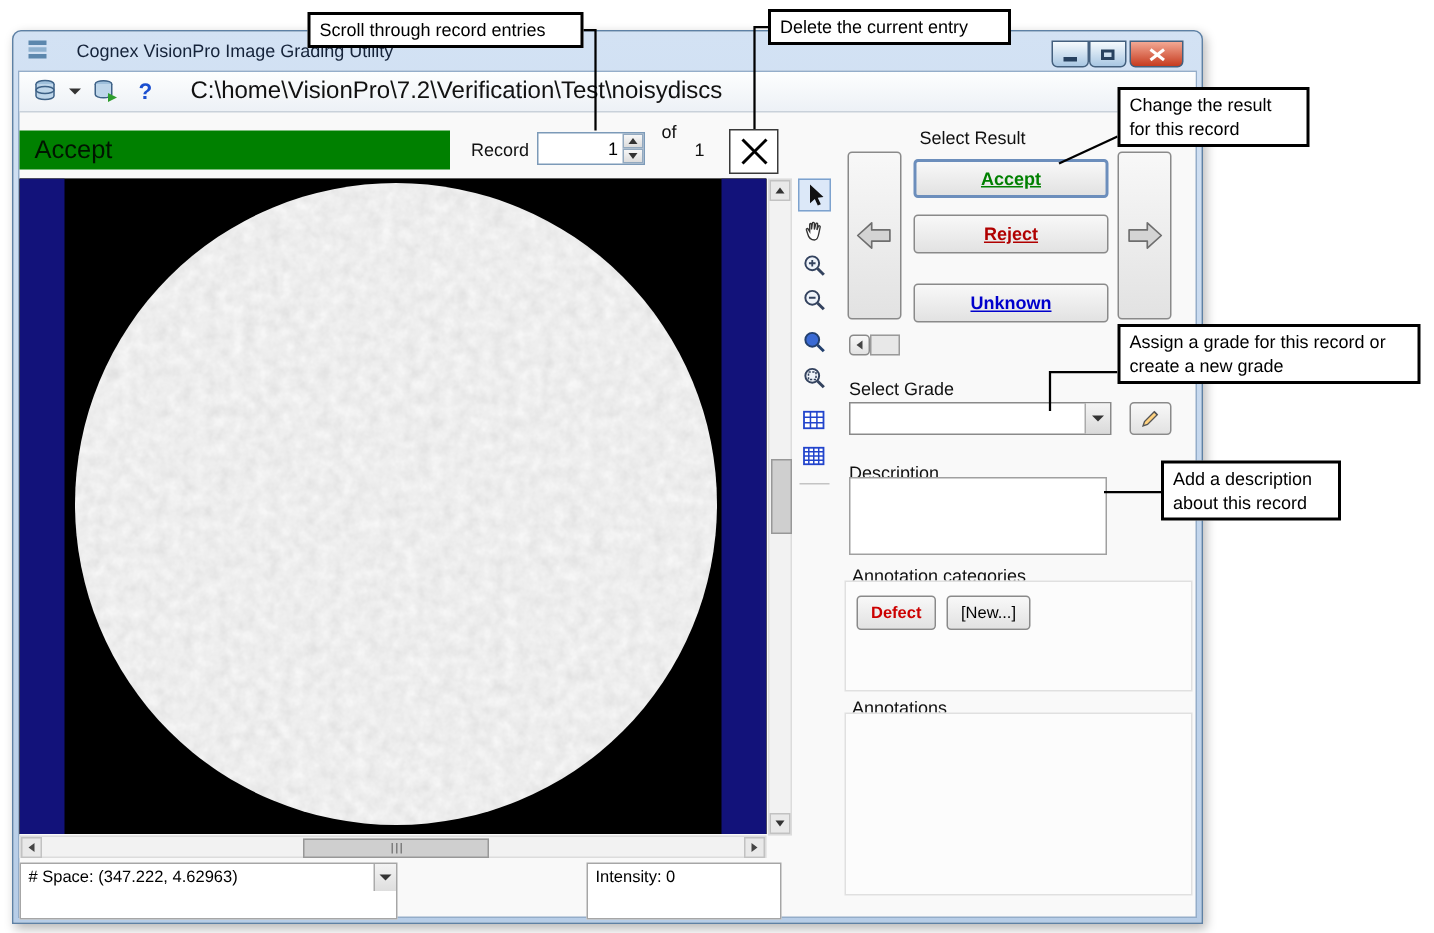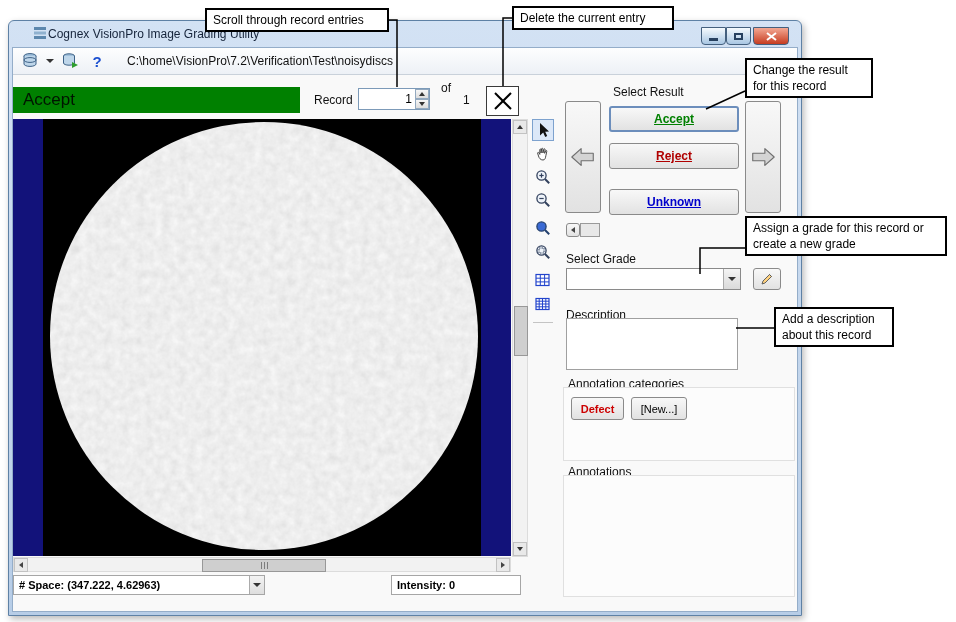--- a/index.html
+++ b/index.html
@@ -6,37 +6,37 @@
   .page{position:relative;width:956px;height:622px;background:#fff;
         font-family:"Liberation Sans",sans-serif;font-size:12px;color:#000;overflow:hidden;}
 
   
   .window{position:absolute;left:8px;top:20px;width:792px;height:594px;
           background:linear-gradient(#d3e2f4,#b7cde7);
           border:1px solid #5e81a5;border-radius:6px 6px 0 0;
           box-shadow:2px 3px 7px rgba(0,0,0,.28);z-index:1;}
   .window-inner{position:absolute;left:3px;right:3px;top:26px;bottom:3px;
           background:#f9f9f9;border:1px solid #94adc9;}
-  .titlebar{position:absolute;left:15px;top:0;width:100%;height:26px;display:flex;align-items:center;
-          padding-left:9px;box-sizing:border-box;gap:1px;}
+  .titlebar{position:absolute;left:0;top:0;width:100%;height:26px;display:flex;align-items:center;
+          padding-left:9px;box-sizing:border-box;gap:19px;}
   .title-text{font-size:12px;color:#15233a;white-space:nowrap;}
   .winbtn{position:absolute;top:6px;height:16px;border:1px solid #44607e;border-radius:0 0 4px 4px;
           display:flex;align-items:center;justify-content:center;background:linear-gradient(#f5fafd,#a9c7e3);}
   .btn-min{left:692px;width:23px;}
   .btn-max{left:717px;width:23px;}
   .btn-close{left:744px;width:34px;background:linear-gradient(#f3a893,#c63c20);}
   .glyph-min{width:9px;height:3px;background:#27415f;margin-top:6px;}
   .glyph-max{width:9px;height:7px;border:2px solid #27415f;box-sizing:border-box;}
 
   
   .toolbar{position:absolute;left:4px;top:27px;width:784px;height:27px;
            background:linear-gradient(#fdfefe,#edf1f6);border-bottom:1px solid #c9d1da;
            display:flex;align-items:center;padding-left:6px;box-sizing:border-box;gap:5px;}
   .tb-btn{width:22px;height:22px;display:flex;align-items:center;justify-content:center;}
-  .tb-path{margin-left:14px;font-size:12px;color:#111;}
+  .tb-path{margin-left:14px;font-size:16px;color:#111;}
   .caret-down{width:0;height:0;border-left:4px solid transparent;border-right:4px solid transparent;
               border-top:4px solid #333;}
   .help-q{color:#1b4fd0;font-weight:bold;font-size:15px;}
 
   
   .banner{position:absolute;left:4px;top:66px;width:287px;height:26px;
           background:var(--banner-green,#008000);color:#001500;font-size:17px;line-height:26px;
           padding-left:10px;box-sizing:border-box;}
   .record-label{position:absolute;left:305px;top:72px;}
   .of-label{position:absolute;left:432px;top:60px;}
@@ -66,22 +66,22 @@
             border:1px solid #dcdcdc;box-sizing:border-box;}
   .h-thumb{position:absolute;left:188px;top:1px;width:122px;height:11px;background:#cfcfcf;border:1px solid #989898;
            display:flex;align-items:center;justify-content:center;gap:2px;}
   .grip{width:1px;height:7px;background:#7e7e7e;}
   .tool-btn{position:absolute;left:523px;width:22px;height:22px;display:flex;align-items:center;justify-content:center;
             background:transparent;border:1px solid transparent;box-sizing:border-box;}
   .tool-btn.selected{background:#dce8f8;border-color:#7da2ce;}
   .tool-sep{position:absolute;left:524px;top:301px;width:20px;height:1px;background:#c4c4c4;}
 
   
-  .status-box{position:absolute;top:554px;height:20px;background:#fff;border:1px solid #a6a6a6;
-              box-sizing:border-box;line-height:18px;padding-left:5px;font-size:11px;white-space:nowrap;overflow:hidden;font-weight:bold;}
+  .status-box{position:absolute;top:554px;height:38px;background:#fff;border:1px solid #a6a6a6;
+              box-sizing:border-box;line-height:18px;padding-left:5px;font-size:11px;white-space:nowrap;overflow:hidden;}
   .status-space{left:4px;width:252px;}
   .status-zoom{left:256px;width:122px;margin-top:48px;}
   .status-int{left:382px;width:130px;}
   .space-dd{position:absolute;right:0;top:0;width:14px;height:18px;background:linear-gradient(#f3f3f3,#dedede);
             border-left:1px solid #ababab;display:flex;align-items:center;justify-content:center;}
 
   
   .plabel{position:absolute;font-size:12px;color:#111;}
   .btn3d{background:linear-gradient(#f8f8f8,#e2e2e2);border:1px solid #8a8a8a;border-radius:3px;
          box-sizing:border-box;display:flex;align-items:center;justify-content:center;font-size:12px;}

